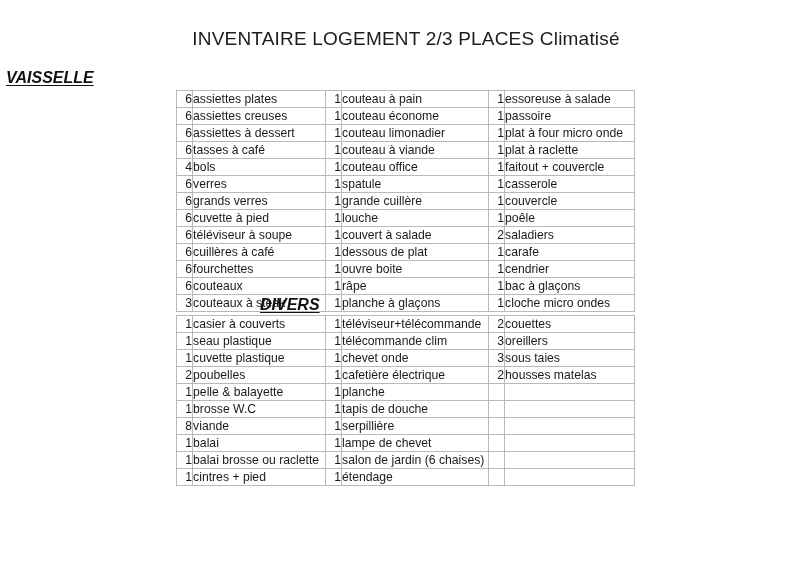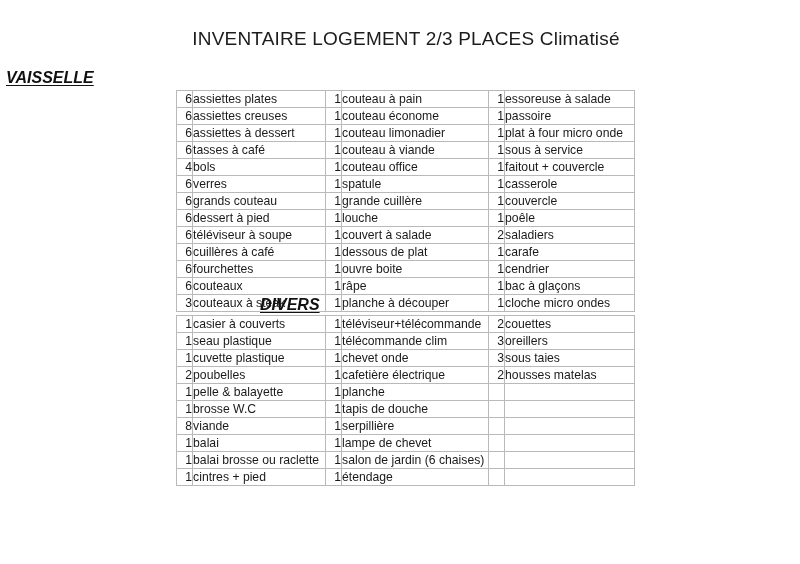--- a/index.html
+++ b/index.html
@@ -141,49 +141,49 @@
           <td class="lbl">couteau limonadier</td>
           <td class="qty">1</td>
           <td class="lbl">plat à four micro onde</td>
         </tr>
         <tr>
           <td class="qty">6</td>
           <td class="lbl">tasses à café</td>
           <td class="qty">1</td>
           <td class="lbl">couteau à viande</td>
           <td class="qty">1</td>
-          <td class="lbl">sous à service</td>
+          <td class="lbl">plat à raclette</td>
         </tr>
         <tr>
           <td class="qty">4</td>
           <td class="lbl">bols</td>
           <td class="qty">1</td>
           <td class="lbl">couteau office</td>
           <td class="qty">1</td>
           <td class="lbl">faitout + couvercle</td>
         </tr>
         <tr>
           <td class="qty">6</td>
           <td class="lbl">verres</td>
           <td class="qty">1</td>
           <td class="lbl">spatule</td>
           <td class="qty">1</td>
           <td class="lbl">casserole</td>
         </tr>
         <tr>
           <td class="qty">6</td>
-          <td class="lbl">grands couteau</td>
+          <td class="lbl">grands verres</td>
           <td class="qty">1</td>
           <td class="lbl">grande cuillère</td>
           <td class="qty">1</td>
           <td class="lbl">couvercle</td>
         </tr>
         <tr>
           <td class="qty">6</td>
-          <td class="lbl">dessert à pied</td>
+          <td class="lbl">cuvette à pied</td>
           <td class="qty">1</td>
           <td class="lbl">louche</td>
           <td class="qty">1</td>
           <td class="lbl">poêle</td>
         </tr>
         <tr>
           <td class="qty">6</td>
           <td class="lbl">téléviseur à soupe</td>
           <td class="qty">1</td>
           <td class="lbl">couvert à salade</td>
@@ -211,21 +211,21 @@
           <td class="lbl">couteaux</td>
           <td class="qty">1</td>
           <td class="lbl">râpe</td>
           <td class="qty">1</td>
           <td class="lbl">bac à glaçons</td>
         </tr>
         <tr>
           <td class="qty">3</td>
           <td class="lbl">couteaux à steak</td>
           <td class="qty">1</td>
-          <td class="lbl">planche à découper</td>
+          <td class="lbl">planche à glaçons</td>
           <td class="qty">1</td>
           <td class="lbl">cloche micro ondes</td>
         </tr>
       </tbody>
   </table>
 
   <div class="section-head" id="head-divers">DIVERS</div>
 
 
   <table class="inv" id="table-divers-literie">

